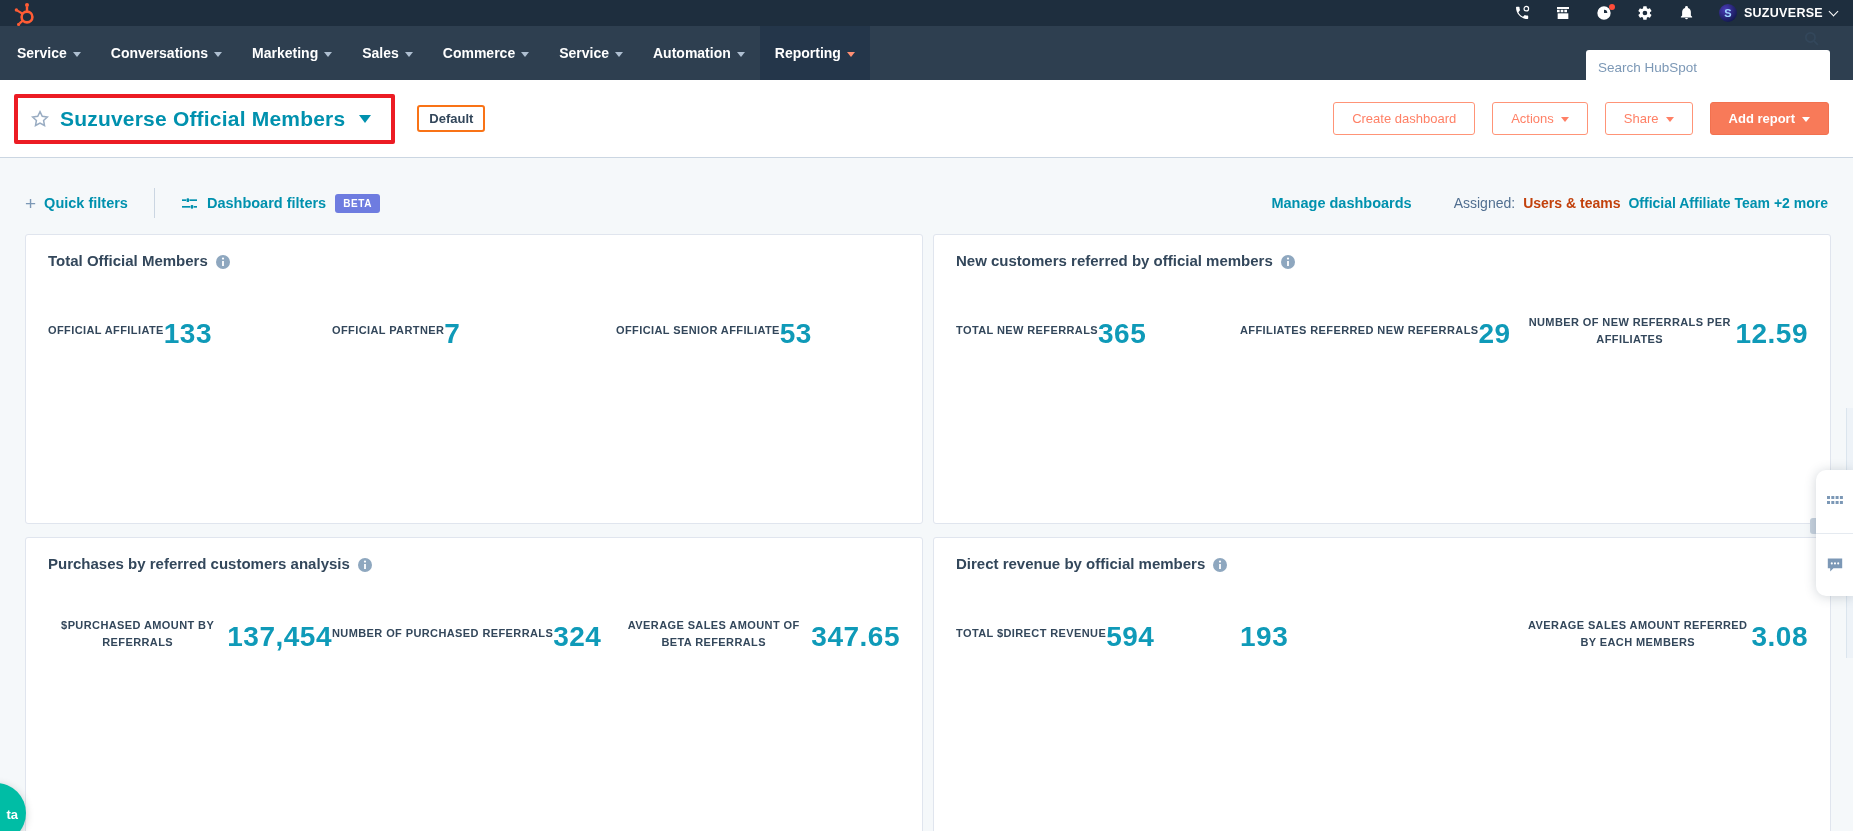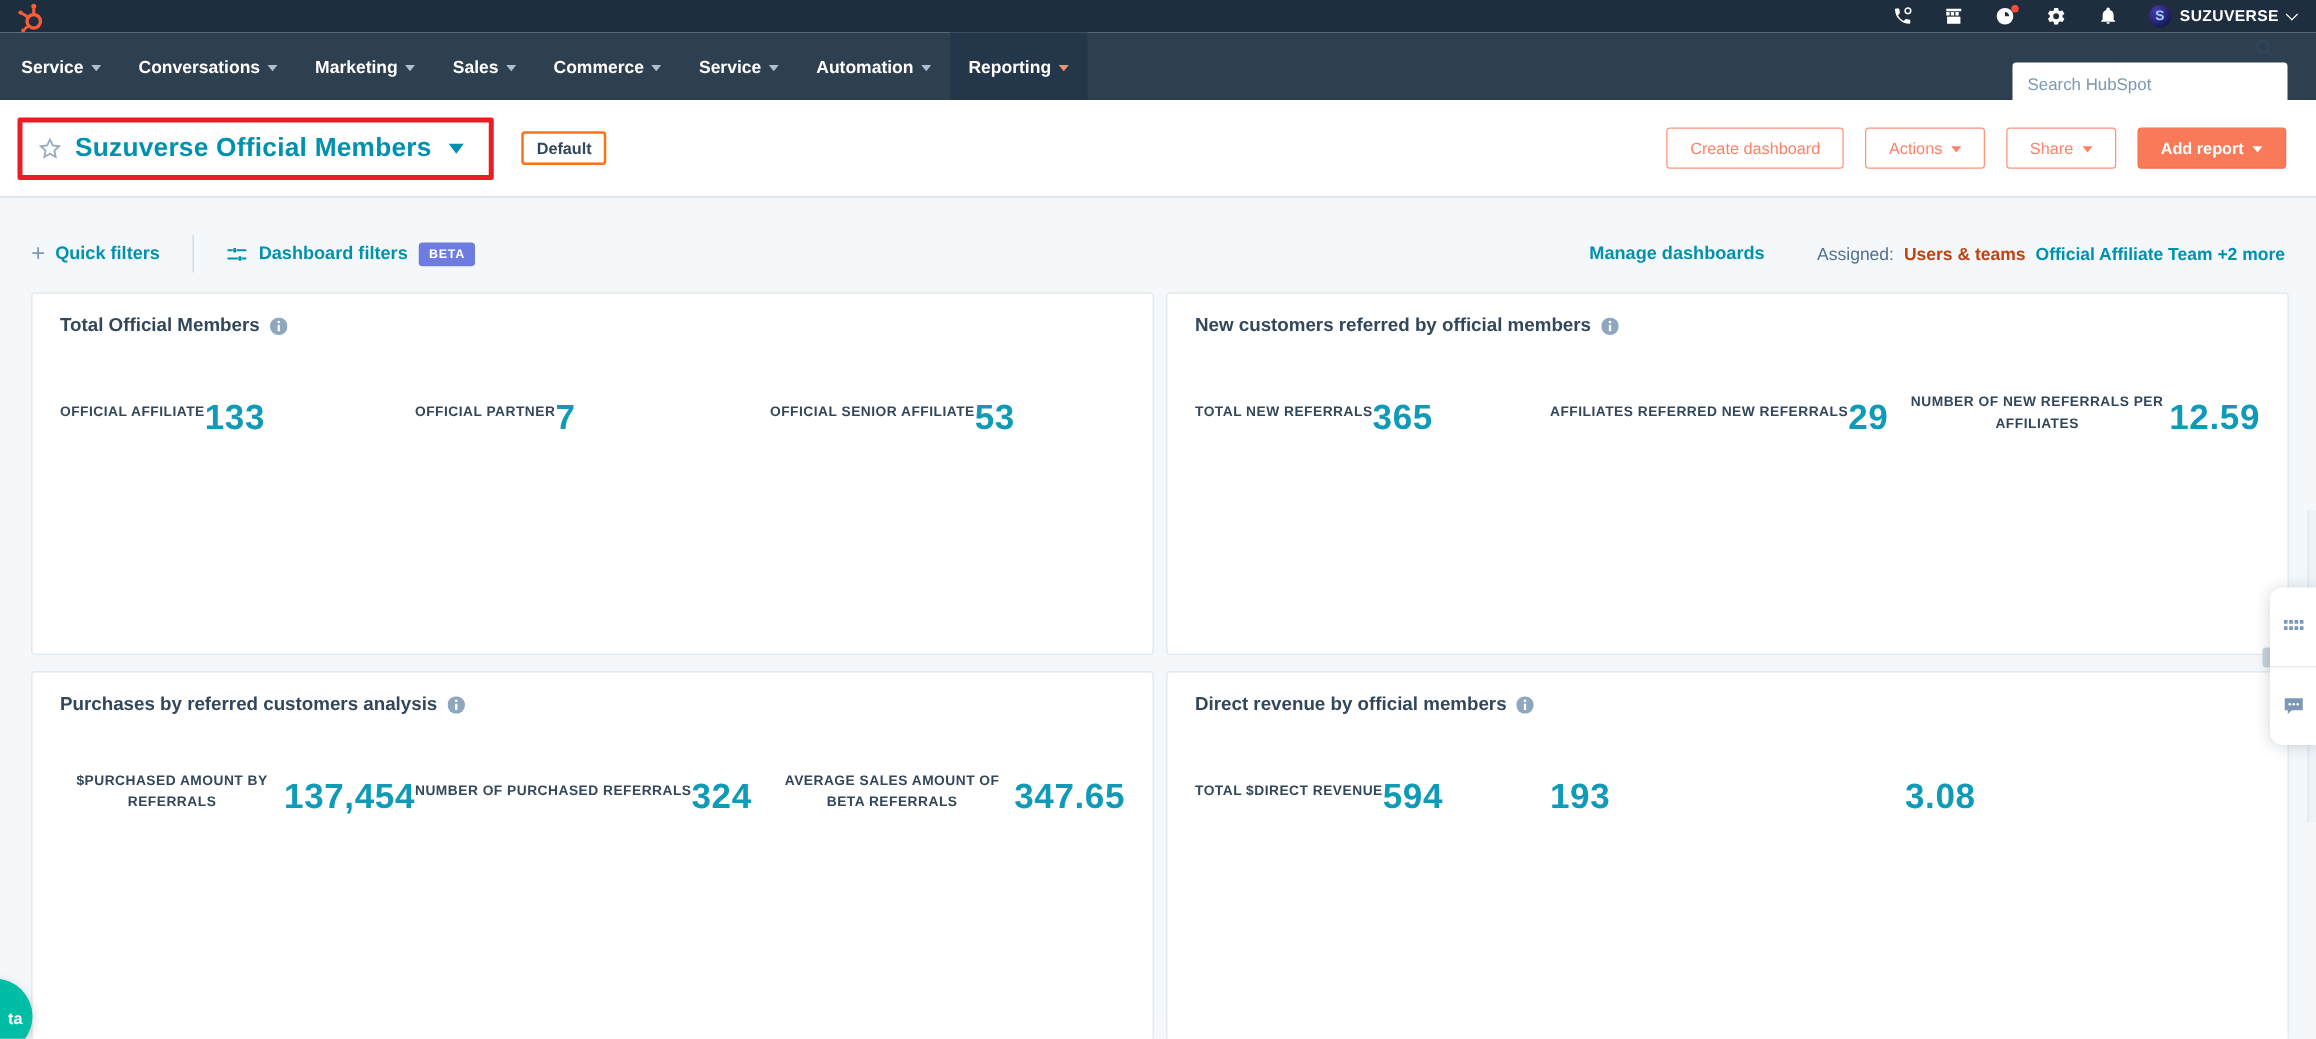--- a/index.html
+++ b/index.html
@@ -19,21 +19,21 @@
   .chev { width:7px; height:7px; border-right:1.6px solid #fff; border-bottom:1.6px solid #fff; transform:rotate(45deg); margin-top:-4px; }
 
   
   .navbar { height:54px; background:#2e3f50; display:flex; align-items:stretch; padding-left:2px; }
   .nav-item { display:flex; align-items:center; gap:6px; padding:0 15px; color:#ffffff; font-size:14px; font-weight:600; cursor:pointer; }
   .nav-item .caret { width:0; height:0; border-left:4px solid transparent; border-right:4px solid transparent; border-top:5px solid #aebfd1; margin-top:2px; }
   .nav-item.active { background:#24364a; }
   .nav-item.active .caret { border-top-color:#ff8f73; }
   .nav-spacer { flex:1; }
   .search-wrap { align-self:center; margin-right:23px; position:relative; }
-  .search-input { width:220px; height:34px; border:none; border-radius:3px; background:#ffffff; font-size:13.5px; padding:0 34px 0 12px; color:#ef4444; font-family:"Liberation Sans",sans-serif;margin-top:28px; }
+  .search-input { width:244px; height:34px; border:none; border-radius:3px; background:#ffffff; font-size:13.5px; padding:0 34px 0 12px; color:#ef4444; font-family:"Liberation Sans",sans-serif;margin-top:28px; }
   .search-input::placeholder { color:#7c98b6; }
   .search-icon { position:absolute; right:10px; top:8px; color:#33475b; }
 
   
   .header-row { height:78px; background:#ffffff; border-bottom:1px solid #cbd6e2; display:flex; align-items:center; padding:0 24px 0 0; }
   .title-annot { border:4px solid #ec1c24; border-radius:2px; margin-left:14px; padding:9px 20px 9px 12px; display:flex; align-items:center; gap:10px; background:#fff; }
   .star { color:#99acc2; display:flex; cursor:pointer; }
   .dash-title { color:#0091ae; font-size:21px; font-weight:bold; letter-spacing:.2px; cursor:pointer; }
   .title-caret { width:0; height:0; border-left:6px solid transparent; border-right:6px solid transparent; border-top:8px solid #0091ae; margin-left:4px; cursor:pointer; }
   .default-badge { margin-left:22px; border:2px solid #f97316; border-radius:3px; background:#fff; color:#33475b; font-size:13px; font-weight:bold; padding:4px 10px; }
@@ -56,21 +56,21 @@
   .manage-link { color:#0091ae; font-size:14.5px; font-weight:bold; cursor:pointer; margin-right:42px; }
   .assigned { display:flex; align-items:center; gap:8px; font-size:14px; }
   .assigned-label { color:#516f90; }
   .users-teams { color:#c2410c; font-weight:bold; cursor:pointer; }
   .team-link { color:#0091ae; font-weight:bold; cursor:pointer; }
 
   .cards-grid { display:grid; grid-template-columns:898px 898px; column-gap:10px; row-gap:13px; }
   .card { background:#ffffff; border:1px solid #e0e5ee; border-radius:3px; padding:17px 22px; }
   .card.tall { height:290px; }
   .card.cut { height:320px; }
-  .card-head { display:flex; align-items:center; gap:8px; }
+  .card-head { display:flex; align-items:flex-end; gap:8px; }
   .card-title { color:#33475b; font-size:15px; font-weight:bold; }
   .info-icon { display:flex; cursor:pointer; }
   .metrics { display:flex; margin-top:42px; }
   .metric { flex:1; display:flex; flex-direction:row; align-items:center; text-align:center; }
   .metric-label { color:#33475b; font-size:11px; font-weight:bold; letter-spacing:.4px; max-width:252px; line-height:1.5; }
   .metric-value { color:#0f9ab8; font-size:28px; font-weight:bold; margin-top:7px; letter-spacing:.5px; }
 
   
   .edge-strip { position:absolute; right:0; top:408px; width:7px; height:250px; background:#eef3f8; border-left:1px solid #dbe5ee; }
   .side-panel { position:absolute; right:0; top:470px; width:37px; height:126px; background:#ffffff; border-radius:10px 0 0 10px; box-shadow:0 1px 12px rgba(45,62,80,.22); display:flex; flex-direction:column; overflow:hidden; }
@@ -338,20 +338,21 @@
       </div>
       <div class="metrics">
         <div class="metric">
           <div class="metric-label">TOTAL $DIRECT REVENUE</div>
           <div class="metric-value">594</div>
         </div>
         <div class="metric">
           <div class="metric-value">193</div>
         </div>
         <div class="metric">
+          <div class="metric-label">AVERAGE SALES AMOUNT REFERRED BY EACH MEMBERS</div>
           <div class="metric-value">3.08</div>
         </div>
       </div>
     </div>
 
   </div>
 </div>
 
 <div class="edge-strip"></div>
 <div class="side-handle"></div>

